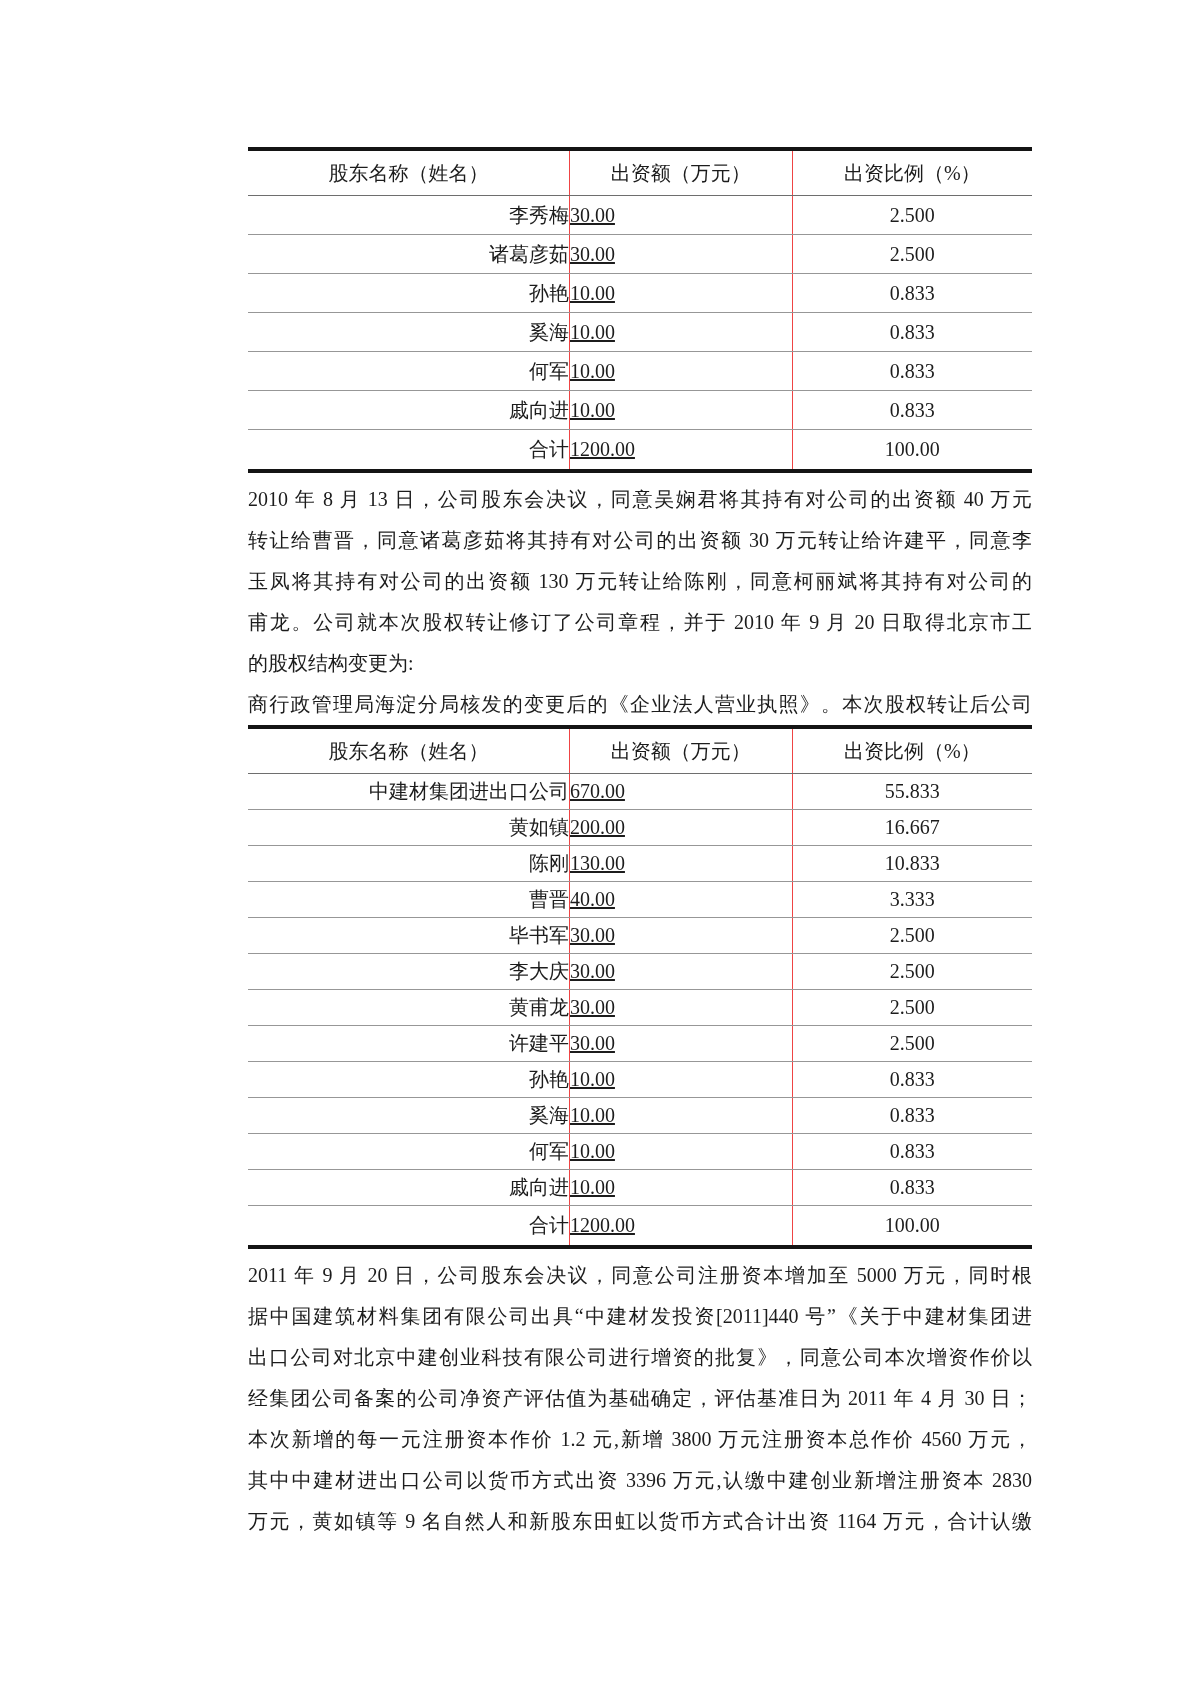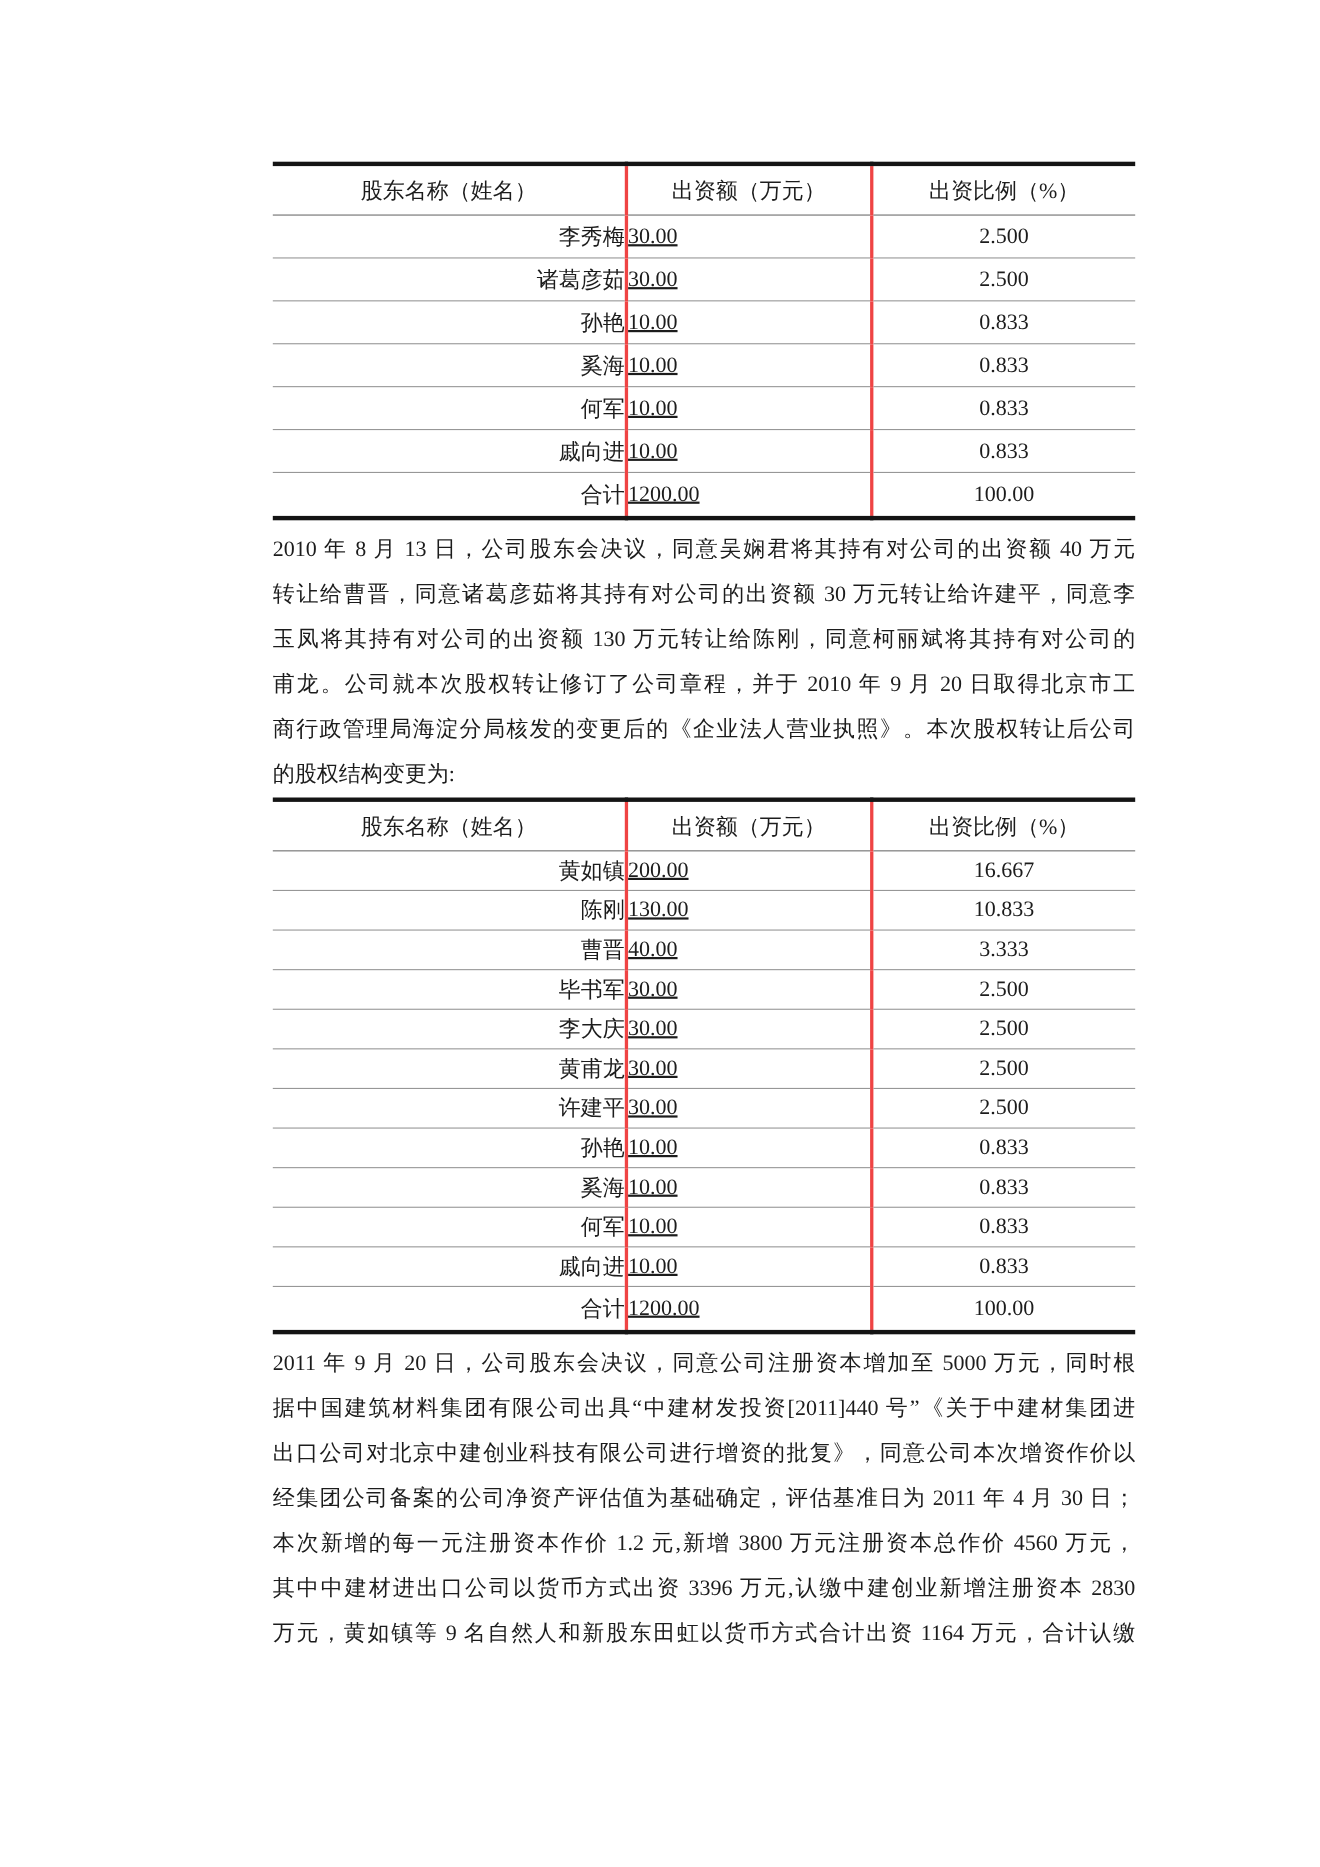--- a/index.html
+++ b/index.html
@@ -18,21 +18,21 @@
   .share-table th, .share-table td {
     font-weight:normal; font-size:20px; padding:0; vertical-align:middle;
     overflow:hidden; white-space:nowrap;
   }
   .share-table th {
     height:44px; text-align:center;
     border-bottom:1px solid #6e6e6e;
   }
   .share-table td { height:38px; border-bottom:1px solid #979797; }
   .t2 td { height:35px; }
-  .share-table th + th, .share-table td + td { border-left:3px solid #ef4444; }
+  .share-table th + th, .share-table td + td { border-left:1px solid #ef4444; }
   .share-table td.name { text-align:right; padding-left:14px;margin-top:15px; }
   .share-table td.num  { text-align:left; padding-right:9px;text-decoration:underline; }
   .share-table td.pct  { text-align:center;margin-left:30px; }
   .share-table tfoot td { border-bottom:none; height:39px; }
   .share-table tfoot td.total-label { text-align:right; padding-left:0; }
 
   .para { margin-top:6px; }
   .para-line {
     height:41px; line-height:41px; font-size:20px;
     text-align:justify; text-align-last:justify;
@@ -114,40 +114,45 @@
 
         <div class="para-line">2010 年 8 月 13 日，公司股东会决议，同意吴娴君将其持有对公司的出资额 40 万元</div>
 
         <div class="para-line">转让给曹晋，同意诸葛彦茹将其持有对公司的出资额 30 万元转让给许建平，同意李</div>
 
         <div class="para-line">玉凤将其持有对公司的出资额 130 万元转让给陈刚，同意柯丽斌将其持有对公司的</div>
 
 
         <div class="para-line">甫龙。公司就本次股权转让修订了公司章程，并于 2010 年 9 月 20 日取得北京市工</div>
 
+        <div class="para-line short">的股权结构变更为:</div>
+
         <div class="para-line">商行政管理局海淀分局核发的变更后的《企业法人营业执照》。本次股权转让后公司</div>
-
-        <div class="para-line short">的股权结构变更为:</div>
       </div>
 
     <table class="share-table t2">
       <colgroup>
           <col style="width:41%">
           <col style="width:28.4%">
           <col style="width:30.6%">
         </colgroup>
       <thead>
         <tr>
           <th>股东名称（姓名）</th>
           <th>出资额（万元）</th>
           <th>出资比例（%）</th>
         </tr>
       </thead>
       <tbody>
 
+          <tr>
+            <td class="name">中建材集团进出口公司</td>
+            <td class="num">670.00</td>
+            <td class="pct">55.833</td>
+          </tr>
 
           <tr>
             <td class="name">黄如镇</td>
             <td class="num">200.00</td>
             <td class="pct">16.667</td>
           </tr>
 
           <tr>
             <td class="name">陈刚</td>
             <td class="num">130.00</td>

